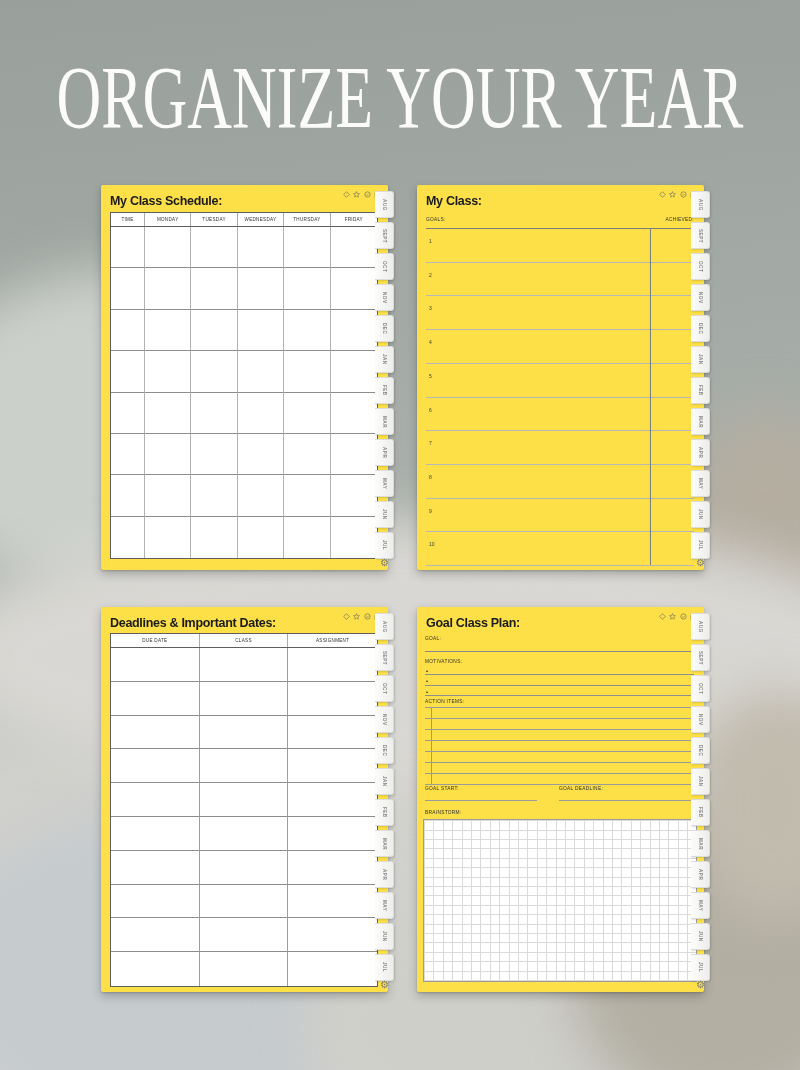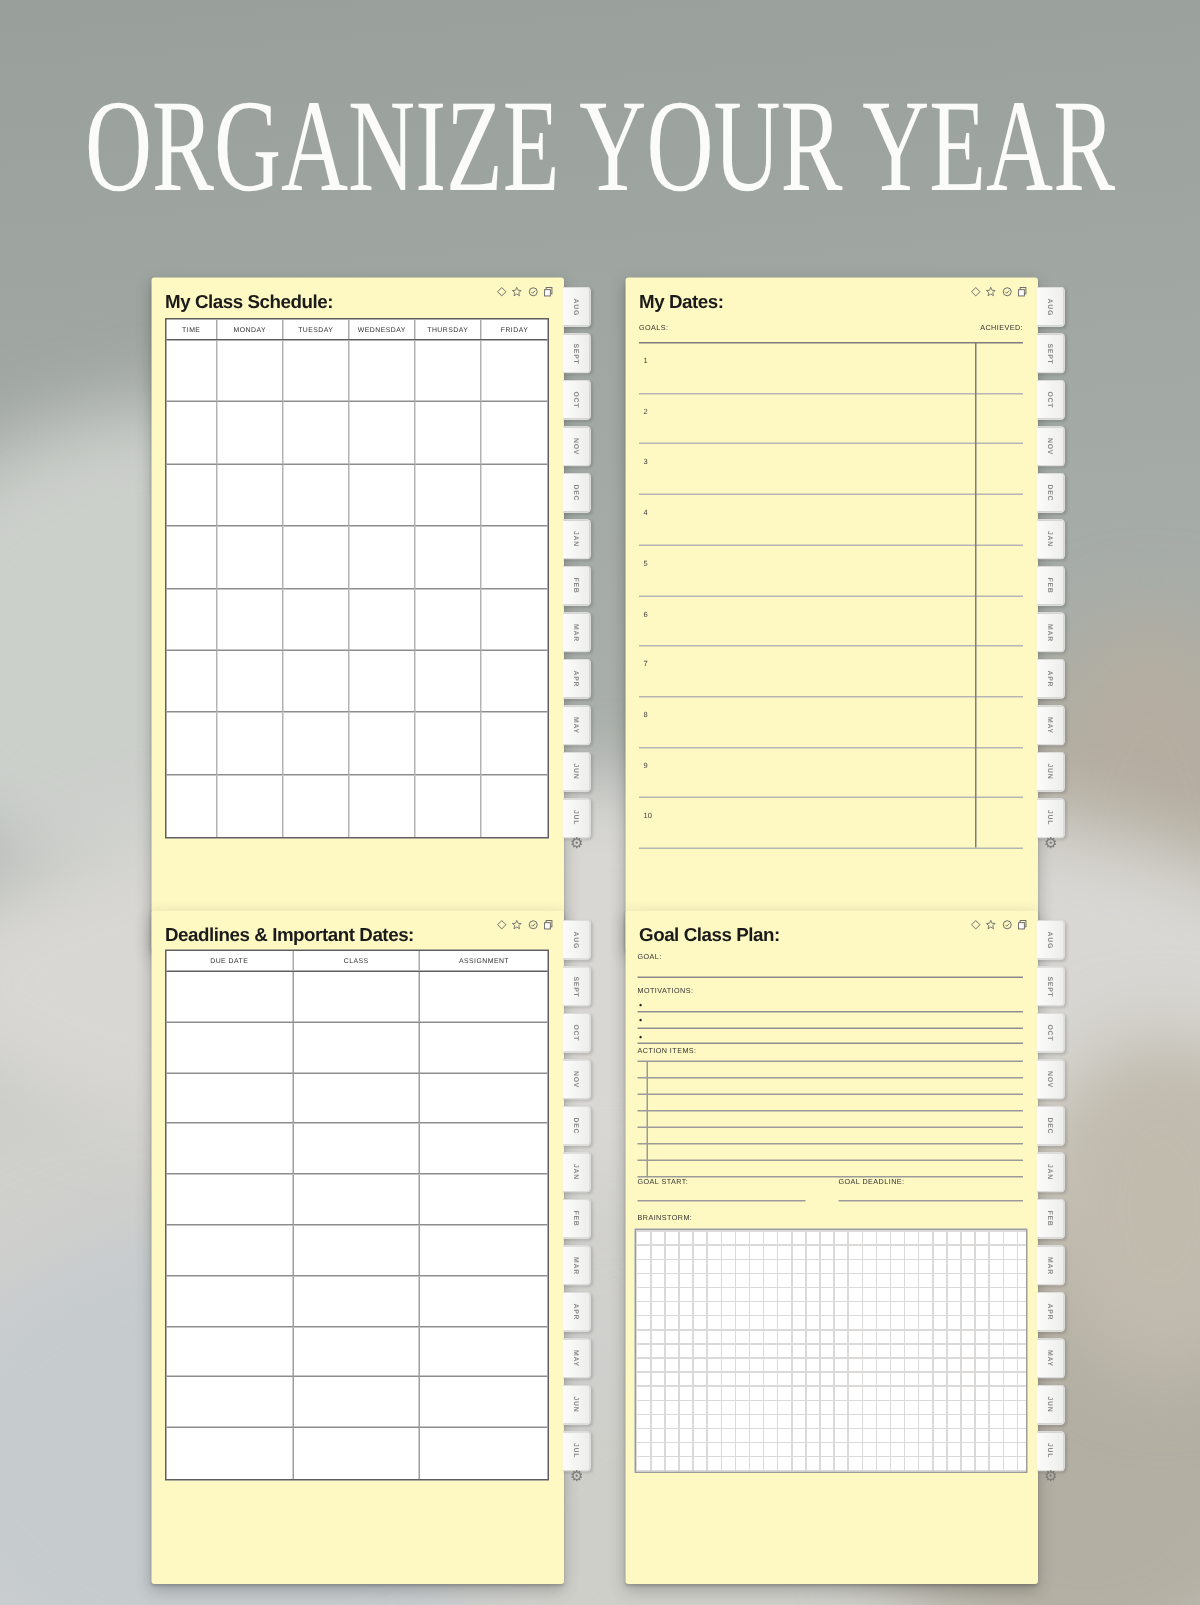--- a/index.html
+++ b/index.html
@@ -18,22 +18,22 @@
   #blob-pillow-r2{left:690px;top:690px;width:170px;height:230px;background:#c1bbae;}
 
   .poster-title{
     position:absolute;top:60px;left:0;right:0;text-align:center;
     font-family:"Liberation Serif",serif;font-weight:400;
     font-size:72px;line-height:1.0;color:#fbfbf9;
     transform:scale(0.86,1.22);transform-origin:50% 40%;
     letter-spacing:0px;white-space:nowrap;
   }
 
-  .page{position:absolute;width:275px;height:449px;background:#fef9c3;border-radius:2px;
-        box-shadow:0 4px 10px rgba(45,50,46,.30),0 1px 2px rgba(0,0,0,.18);}
+  .page{position:absolute;width:275px;height:385px;background:#fde047;border-radius:2px;
+        box-shadow:0 4px 10px rgba(45,50,46,.30),0 1px 2px rgba(0,0,0,.18);padding-left:12px;}
   #page-class-schedule{left:101px;top:185px;}
   #page-goals{left:417px;top:185px;}
   #page-deadlines{left:101px;top:607px;text-decoration:underline;}
   #page-action-plan{left:417px;top:607px;}
 
   .ptitle{position:absolute;left:9px;top:9px;font-size:12.5px;font-weight:bold;
           letter-spacing:-0.3px;color:#1b1b1b;white-space:nowrap;}
   .icons{position:absolute;right:7px;top:6px;display:flex;gap:3.5px;align-items:center;}
   .icons svg{display:block;}
 
@@ -239,21 +239,21 @@
         <span class="tab-label">JUN</span>
       </div>
       <div class="tab">
         <span class="tab-label">JUL</span>
       </div>
       <div class="gear">⚙</div>
     </div>
 </div>
 
 <div class="page" id="page-goals">
-  <div class="ptitle">My Dates:</div>
+  <div class="ptitle">My Class:</div>
   <div class="icons">
     <span>
         <svg width="7" height="7" viewBox="0 0 10 10">
           <path d="M5 1 L9 5 L5 9 L1 5 Z" fill="none" stroke="#666" stroke-width="0.9"></path>
         </svg>
       </span>
     <span>
         <svg width="7" height="7" viewBox="0 0 10 10">
           <polygon points="5,0.8 6.2,3.6 9.2,3.8 6.9,5.8 7.6,8.8 5,7.2 2.4,8.8 3.1,5.8 0.8,3.8 3.8,3.6" fill="none" stroke="#666" stroke-width="0.8"></polygon>
         </svg>

